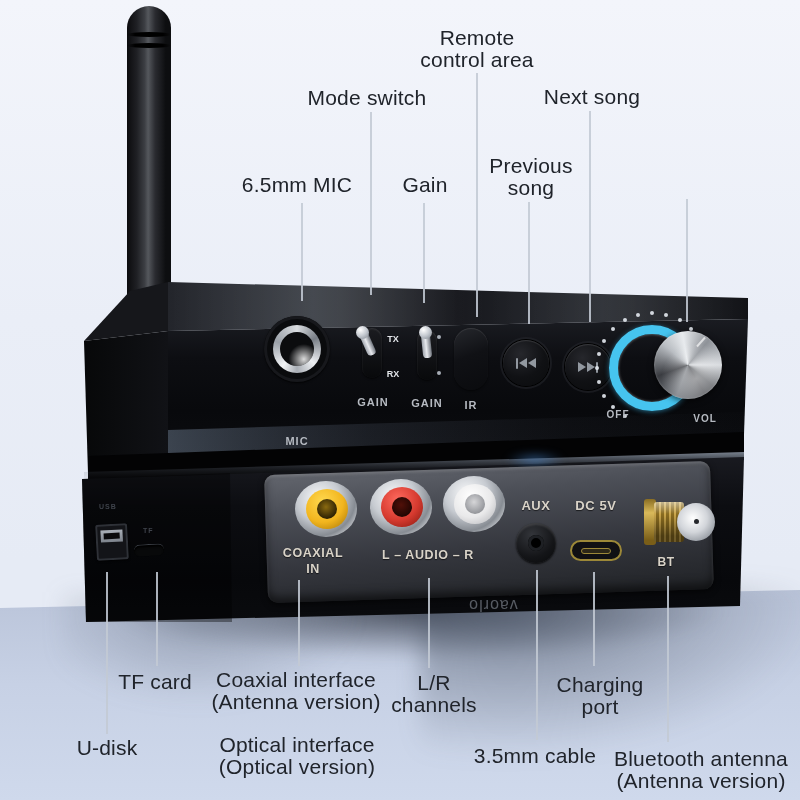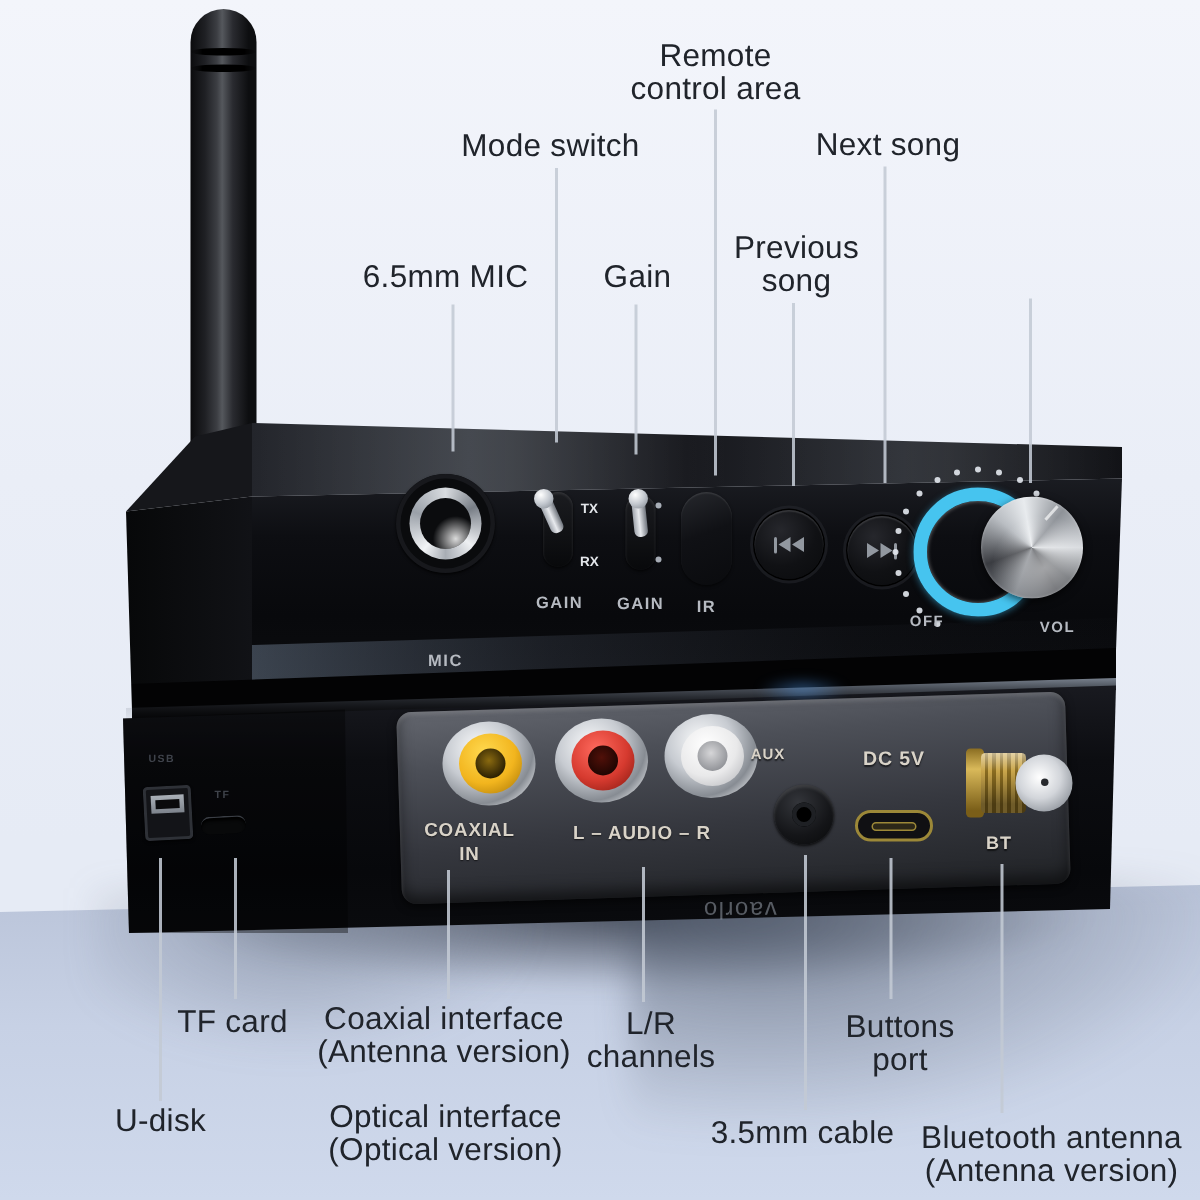--- a/index.html
+++ b/index.html
@@ -275,21 +275,21 @@
         <div class="rca-hole hole-white"></div>
       </div>
   </div>
   <div class="abs rlabel" style="left:273px;top:546px;width:80px;text-align:center;">COAXIAL</div>
   <div class="abs rlabel" style="left:273px;top:562px;width:80px;">IN</div>
   <div class="abs rlabel" style="left:368px;top:548px;width:120px;">L – AUDIO – R</div>
 
   <div class="abs aux-jack">
     <div class="aux-hole"></div>
   </div>
-  <div class="abs rlabel" style="left:492px;top:498px;width:40px;font-size:10px;">AUX</div>
+  <div class="abs rlabel" style="left:516px;top:498px;width:40px;font-size:13px;">AUX</div>
 
   <div class="abs usbc">
     <div class="usbc-tongue"></div>
   </div>
   <div class="abs rlabel" style="left:570px;top:498px;width:52px;font-size:13px;">DC 5V</div>
 
   <div class="abs sma-flange"></div>
   <div class="abs sma-barrel"></div>
   <div class="abs sma-disc">
     <div class="sma-pin"></div>
@@ -342,21 +342,21 @@
   </div>
   <div class="abs co" style="left:212px;top:734px;width:170px;">
     <span class="l">Optical interface</span>
     <span class="l">(Optical version)</span>
   </div>
   <div class="abs co" style="left:354px;top:672px;width:160px;">
     <span class="l">L/R</span>
     <span class="l">channels</span>
   </div>
   <div class="abs co" style="left:520px;top:674px;width:160px;">
-    <span class="l">Buttons</span>
+    <span class="l">Charging</span>
     <span class="l">port</span>
   </div>
   <div class="abs co" style="left:455px;top:745px;width:160px;">
     <span class="l">3.5mm cable</span>
   </div>
   <div class="abs co" style="left:613px;top:748px;width:176px;">
     <span class="l">Bluetooth antenna</span>
     <span class="l">(Antenna version)</span>
   </div>
 

